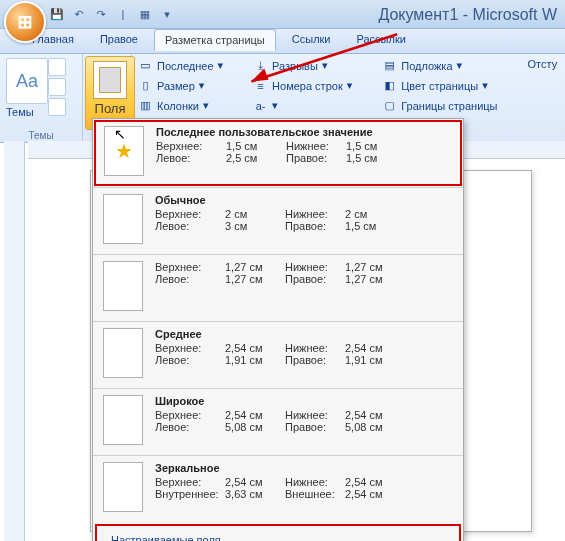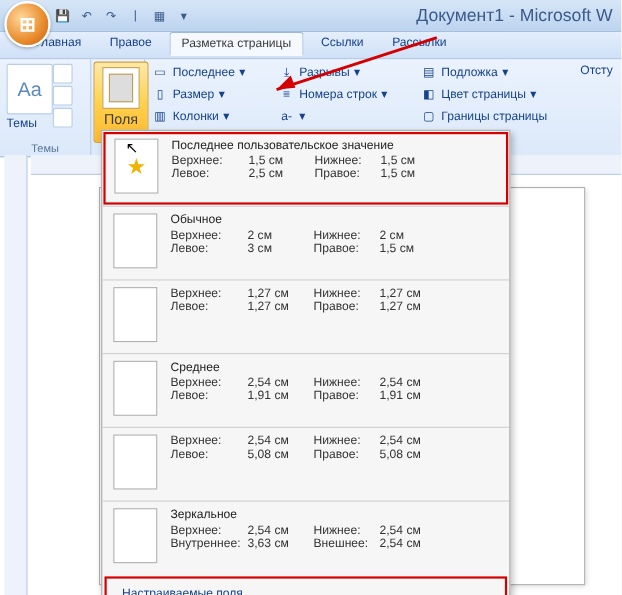--- a/index.html
+++ b/index.html
@@ -168,21 +168,21 @@
     border:1px solid #b0b0b0;
     position:relative;
     flex-shrink:0;
   }
   .dd-thumb.star::after{
     content:"★";
     position:absolute;left:0;right:0;top:12px;
     text-align:center;font-size:20px;color:#f0b400;
   }
   .dd-body{flex:1;}
-  .dd-title{font-weight:normal;color:#222;margin-bottom:2px;}
+  .dd-title{font-weight:bold;color:#222;margin-bottom:2px;}
   .dd-grid{
     display:grid;
     grid-template-columns:70px 60px 60px 55px;
     row-gap:0;
     color:#333;
     font-size:11px;
   }
   .dd-sep{height:1px;background:#d0d0d0;margin:0;}
   .dd-footer{
     border-top:1px solid #d0d0d0;
@@ -377,20 +377,21 @@
           <span>1,91 см</span>
           <span>Правое:</span>
           <span>1,91 см</span>
         </div>
       </div>
     </div>
     <div class="dd-sep"></div>
     <div class="dd-item">
       <div class="dd-thumb"></div>
       <div class="dd-body">
+        <div class="dd-title">Широкое</div>
         <div class="dd-grid">
           <span>Верхнее:</span>
           <span>2,54 см</span>
           <span>Нижнее:</span>
           <span>2,54 см</span>
           <span>Левое:</span>
           <span>5,08 см</span>
           <span>Правое:</span>
           <span>5,08 см</span>
         </div>

